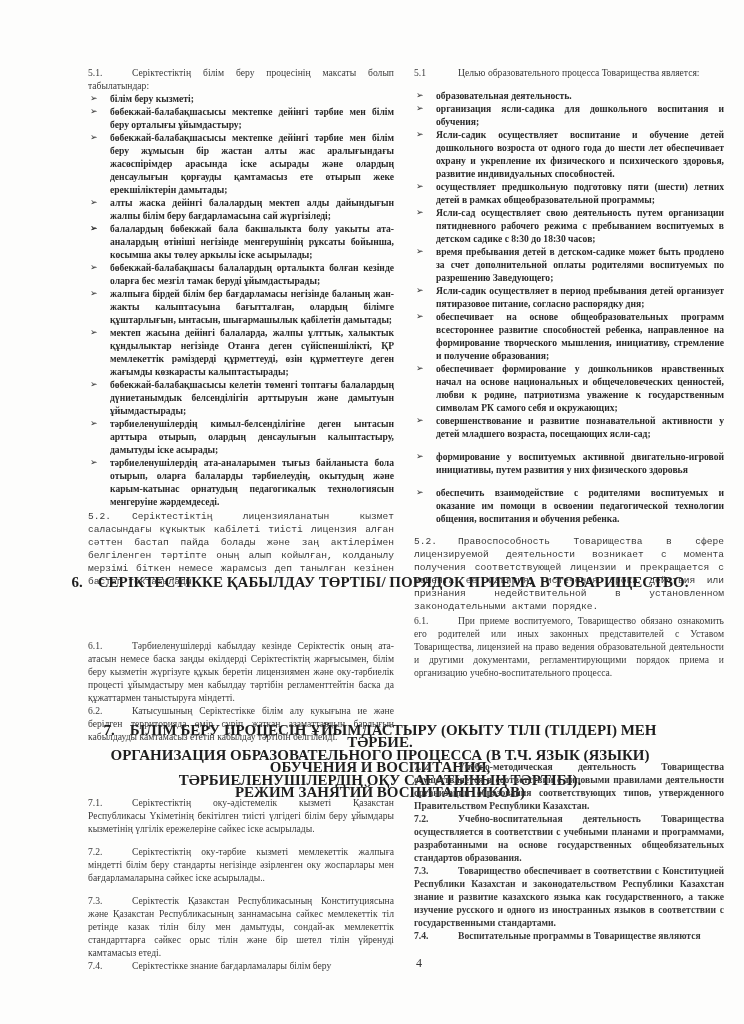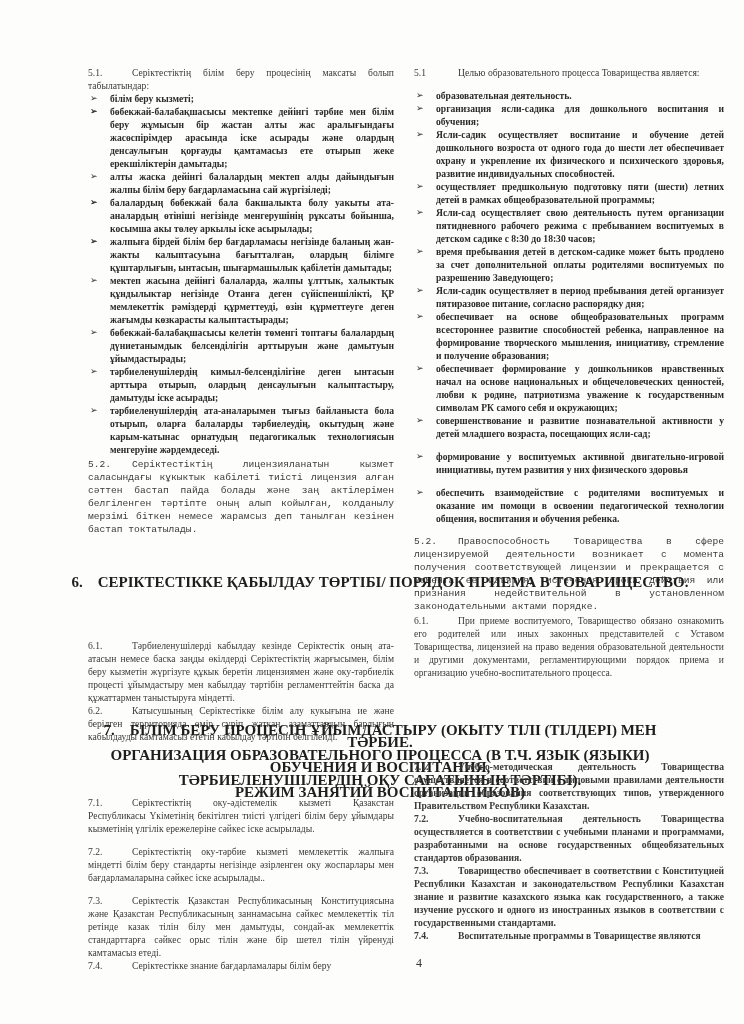--- a/index.html
+++ b/index.html
@@ -23,26 +23,26 @@
 <body>
 
 <div class="page">
 
   <div class="col left" style="top:66px;">
     <p class="para">
       <span class="num">5.1.</span><span>Серіктестіктің білім беру процесінің максаты болып табылатындар:</span>
     </p>
     <ul class="bl" id="kk-bullets">
         <li><span class="arrow">➢</span><span>білім беру кызметі;</span></li>
-        <li><span class="arrow">➢</span></li>
+        <li><span class="arrow">➢</span><span>бөбекжай-балабақшасысы мектепке дейінгі тәрбие мен білім беру орталығы ұйымдастыру;</span></li>
         <li><span class="arrow">➢</span><span>бөбекжай-балабақшасысы мектепке дейінгі тәрбие мен білім беру жұмысын бір жастан алты жас аралығындағы жасөспірімдер арасында іске асырады және олардың денсаулығын қорғауды қамтамасыз ете отырып жеке ерекшіліктерін дамытады;</span></li>
         <li><span class="arrow">➢</span><span>алты жаска дейінгі балалардың мектеп алды дайындығын жалпы білім беру бағдарламасына сай жүргізіледі;</span></li>
         <li><span class="arrow">➢</span></li>
         <li><span class="arrow">➢</span><span>балалардың бөбекжай бала бакшалыкта болу уакыты ата-аналардың өтініші негізінде менгерушінің рұксаты бойынша, косымша акы төлеу аркылы іске асырылады;</span></li>
-        <li><span class="arrow">➢</span></li>
+        <li><span class="arrow">➢</span><span>бөбекжай-балабақшасы балалардың орталыкта болған кезінде оларға бес мезгіл тамак беруді ұйымдастырады;</span></li>
         <li><span class="arrow">➢</span><span>жалпыға бірдей білім бер бағдарламасы негізінде баланың жан-жакты калыптасуына бағытталған, олардың білімге құштарлығын, ынтасын, шығармашылык қабілетін дамытады;</span></li>
         <li><span class="arrow">➢</span><span>мектеп жасына дейінгі балаларда, жалпы ұлттык, халыктык құндылыктар негізінде Отанға деген сүйіспеншілікті, ҚР мемлекеттік рәміздерді құрметтеуді, өзін құрметтеуге деген жағымды көзкарасты калыптастырады;</span></li>
         <li><span class="arrow">➢</span><span>бөбекжай-балабақшасысы келетін төменгі топтағы балалардың дүниетанымдык белсенділігін арттыруын және дамытуын ұйымдастырады;</span></li>
         <li><span class="arrow">➢</span><span>тәрбиеленушілердің кимыл-белсенділігіне деген ынтасын арттыра отырып, олардың денсаулығын калыптастыру, дамытуды іске асырады;</span></li>
         <li><span class="arrow">➢</span><span>тәрбиеленушілердің ата-аналарымен тығыз байланыста бола отырып, оларға балаларды тәрбиелеудің, окытудың және карым-катынас орнатудың педагогикалык технологиясын менгеруіне жәрдемдеседі.</span></li>
       </ul>
     <p class="para" style="margin-top:2px;font-family:Liberation Mono, monospace;">
       <span class="num">5.2.</span><span>Серіктестіктің лицензияланатын кызмет саласындағы кұкыктык кабілеті тиісті лицензия алған сәттен бастап пайда болады және заң актілерімен белгіленген тәртіпте оның алып койылған, колданылу мерзімі біткен немесе жарамсыз деп танылған кезінен бастап токтатылады.</span>
     </p>
   </div>

